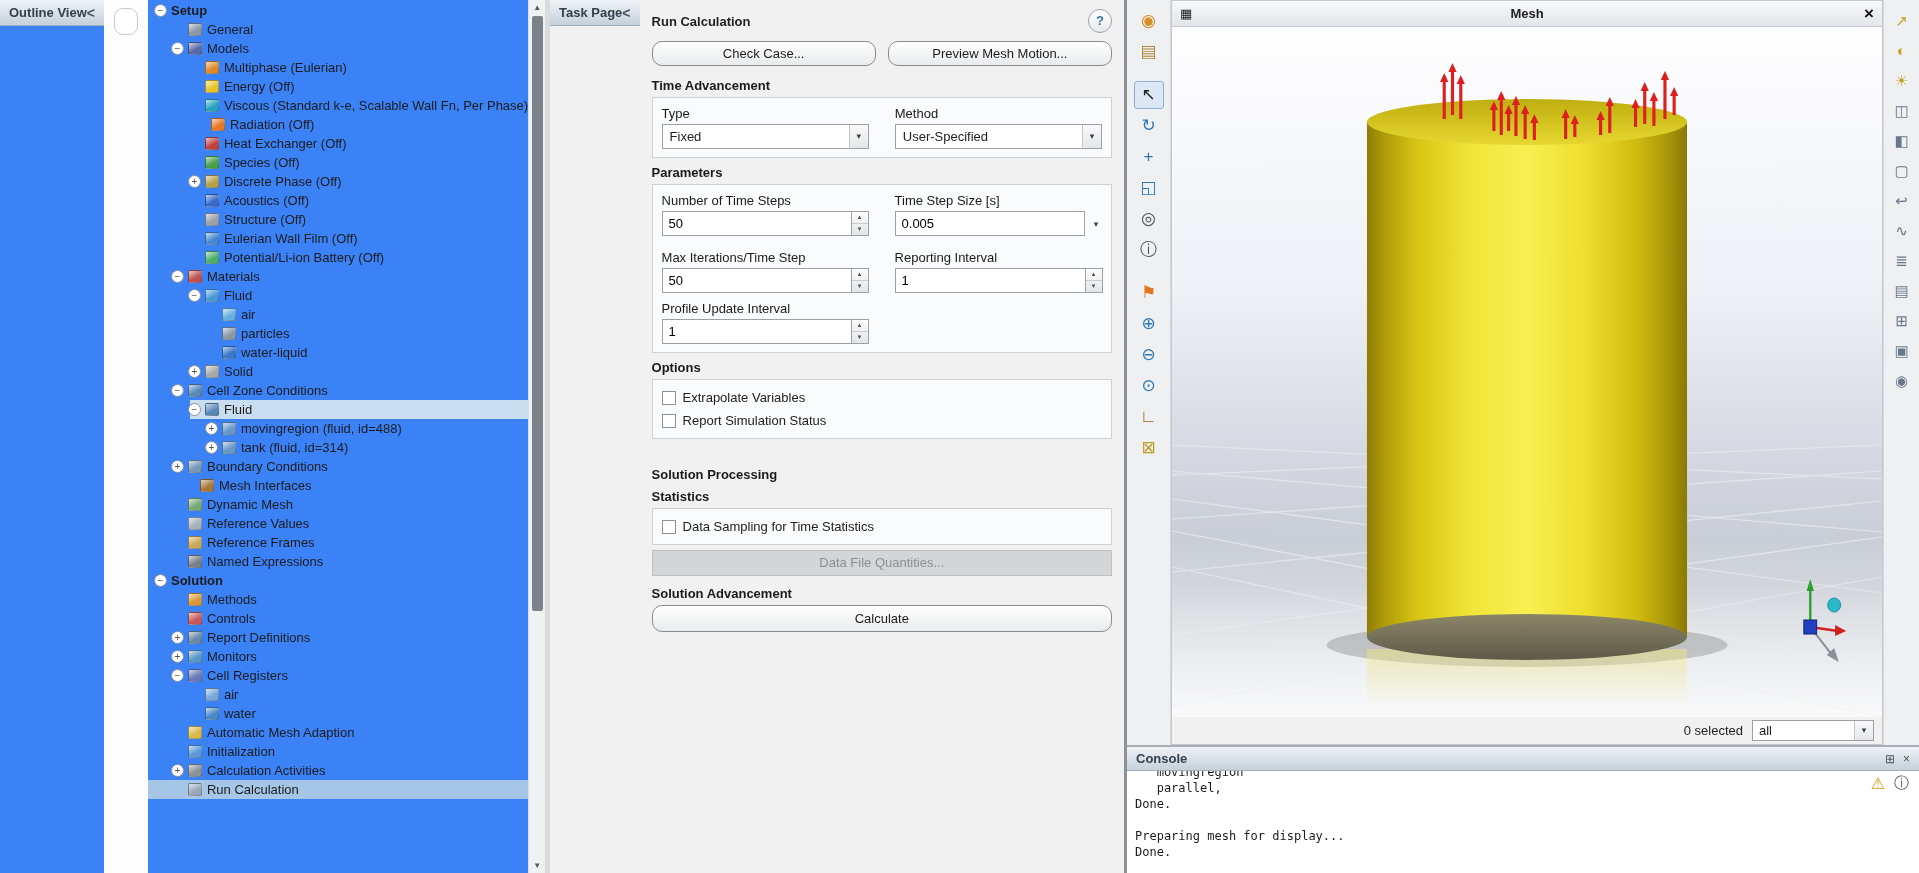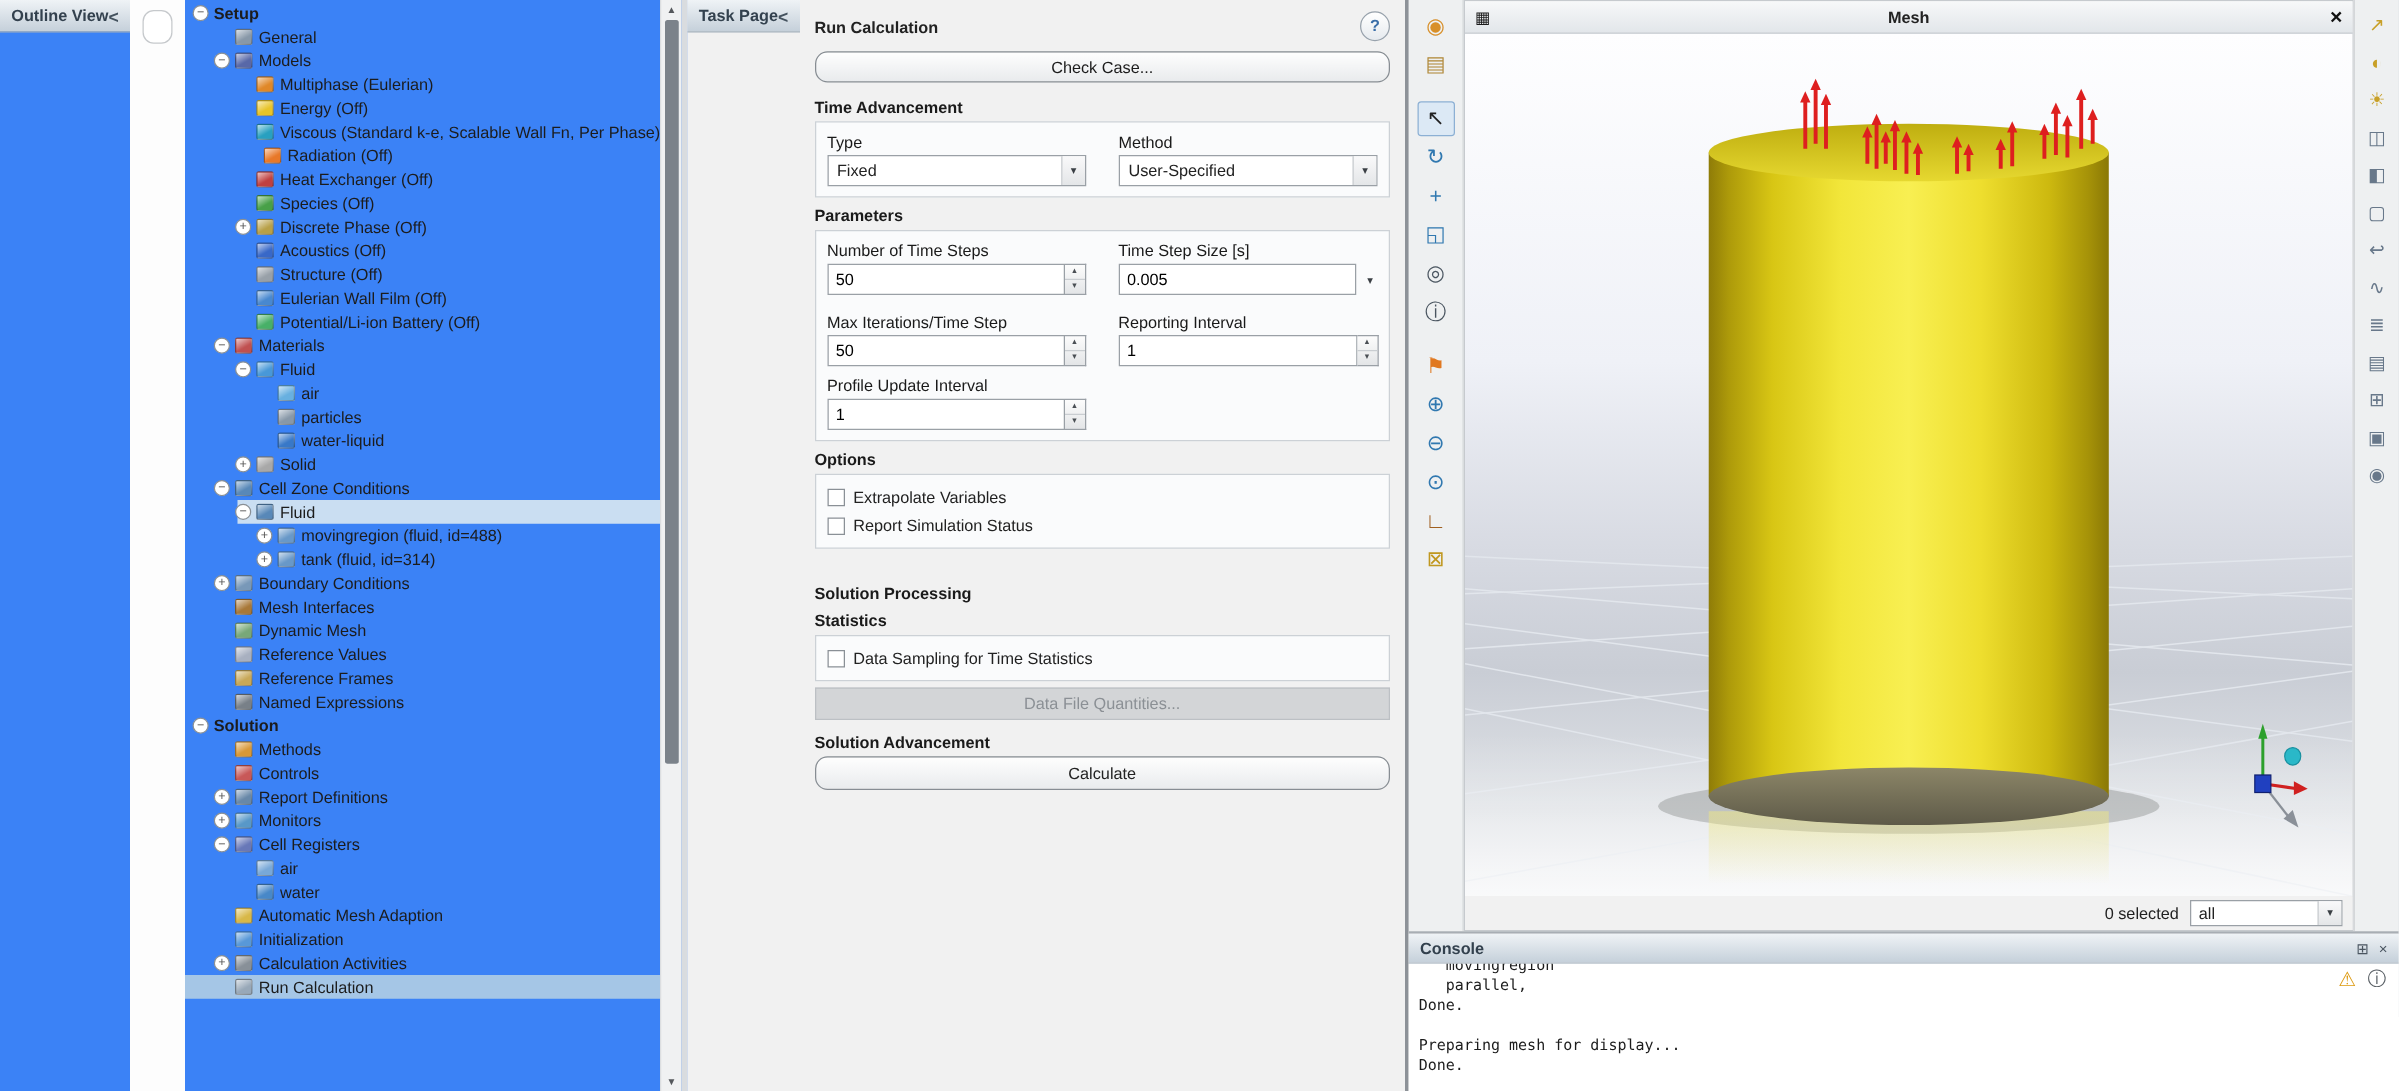--- a/index.html
+++ b/index.html
@@ -238,21 +238,21 @@
           <div class="tree-row" style="padding-left: 57px;">
             <span class="expander">+</span>
             <span class="ticon" style="background-color: rgb(104, 152, 200);"></span>
             <span class="tlabel">tank (fluid, id=314)</span>
           </div>
           <div class="tree-row" style="padding-left: 23px;">
             <span class="expander">+</span>
             <span class="ticon" style="background-color: rgb(120, 152, 184);"></span>
             <span class="tlabel">Boundary Conditions</span>
           </div>
-          <div class="tree-row" style="padding-left: 23px;">
+          <div class="tree-row" style="padding-left: 23px; margin-left: 12px;">
             <span class="exp-spacer"></span>
             <span class="ticon" style="background-color: rgb(168, 120, 56);"></span>
             <span class="tlabel">Mesh Interfaces</span>
           </div>
           <div class="tree-row" style="padding-left: 23px;">
             <span class="exp-spacer"></span>
             <span class="ticon" style="background-color: rgb(120, 168, 120);"></span>
             <span class="tlabel">Dynamic Mesh</span>
           </div>
           <div class="tree-row" style="padding-left: 23px;">
@@ -344,20 +344,21 @@
       <span>Task Page</span>
       <span class="chev">&lt;</span>
     </div>
     <div class="task-body">
       <div class="run-hdr">
         <span class="run-title">Run Calculation</span>
         <span class="help-btn">?</span>
       </div>
       <div class="btn-row">
         <div class="btn">Check Case...</div>
+        <div class="btn">Preview Mesh Motion...</div>
       </div>
 
       <div class="section-hdr">Time Advancement</div>
       <div class="group-box">
         <div class="fgrid">
           <div>
             <div class="flabel">Type</div>
             <div class="dropdown">
               <span class="dd-text">Fixed</span>
               <span class="dd-arrow">▾</span>

